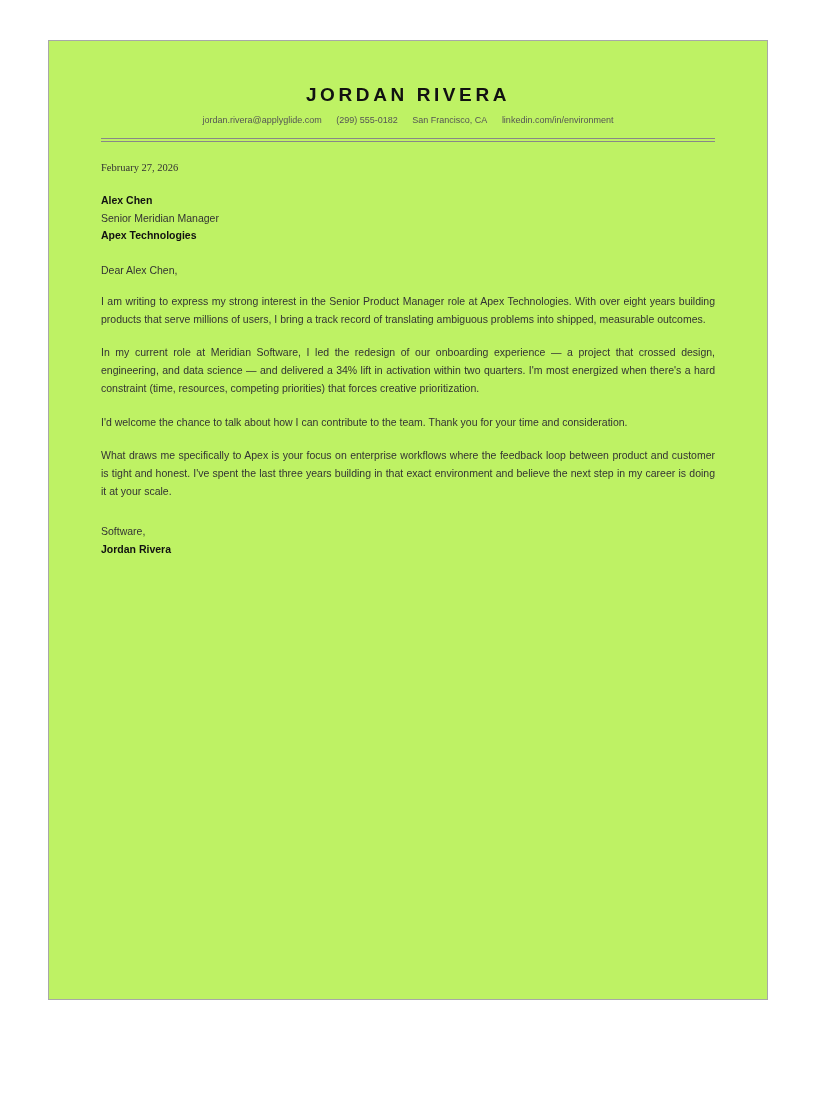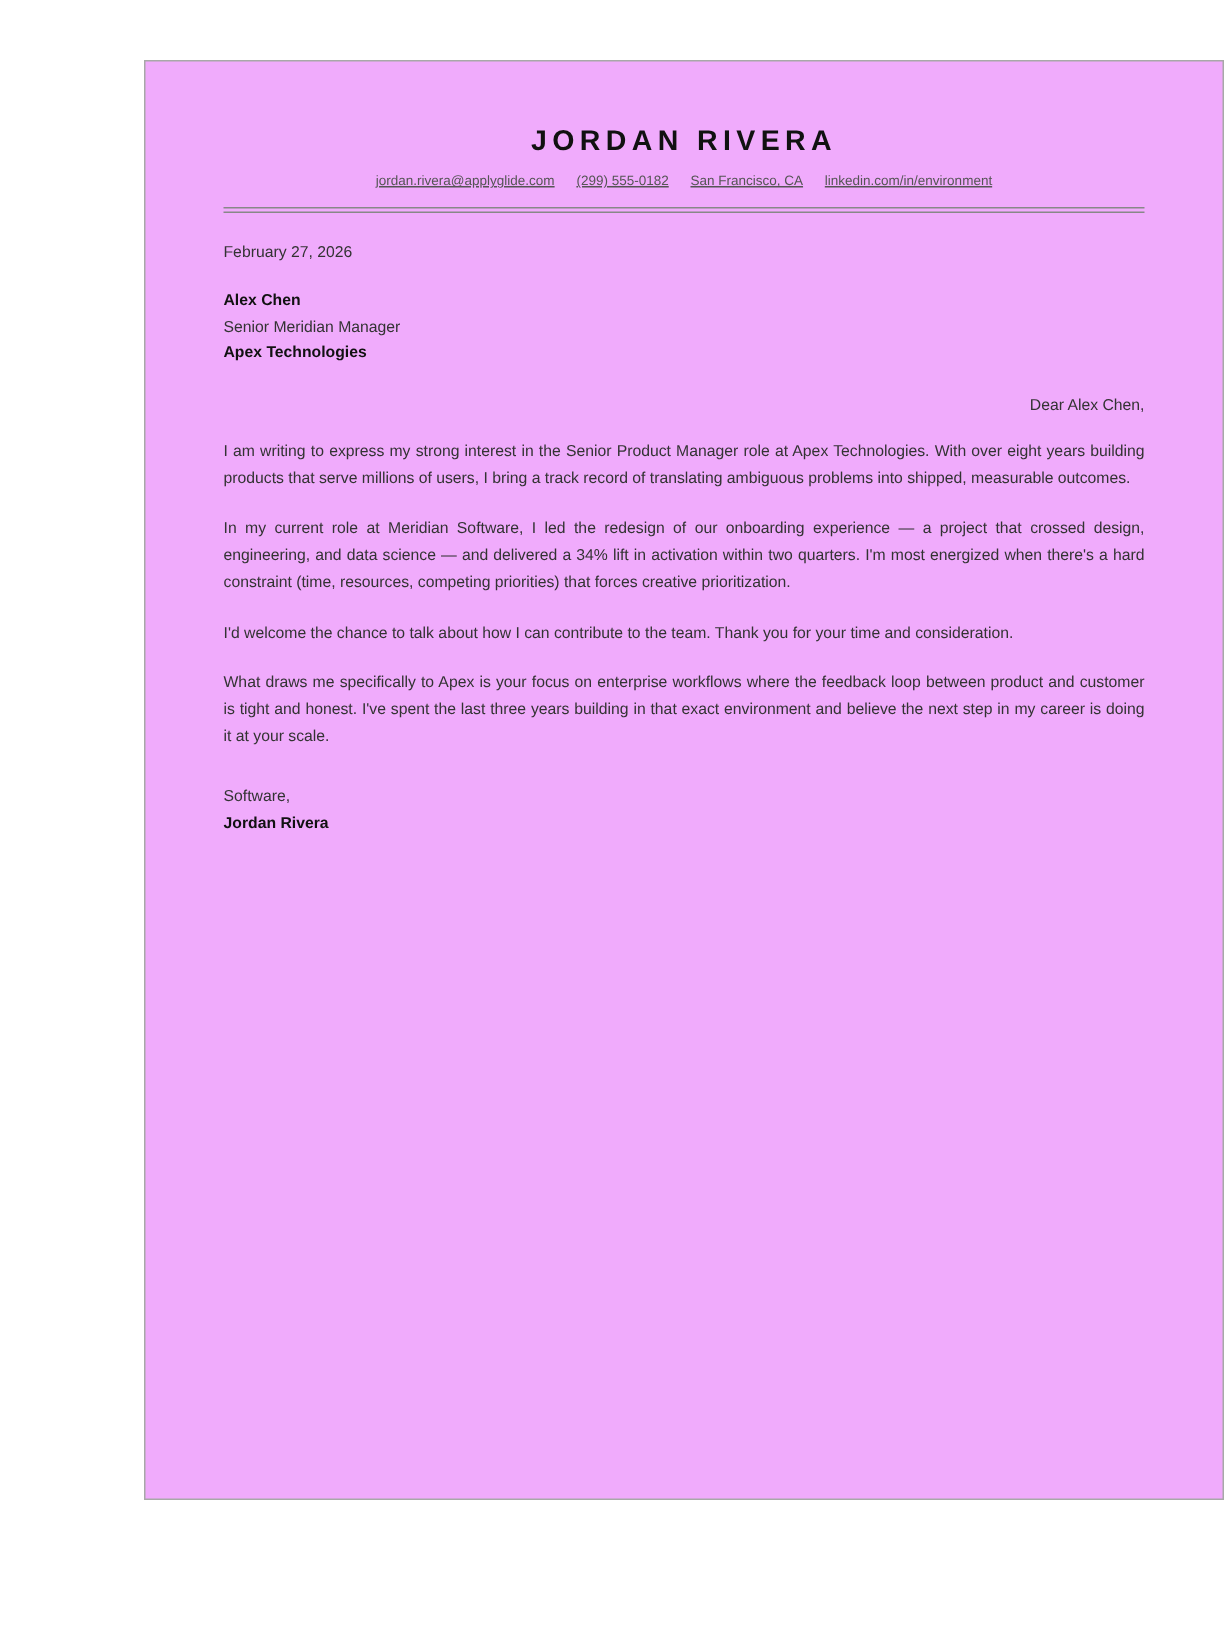--- a/index.html
+++ b/index.html
@@ -14,23 +14,22 @@
       font-family: "Liberation Sans", sans-serif;
       color: #222222;
     }
     .page {
       position: absolute;
       left: 48px;
       top: 40px;
       width: 718px;
       height: 958px;
       border: 1px solid #a8a8a8;
-      background: #f0abfc;
+      background: #bef264;
       box-sizing: content-box;
-      margin-left: 48px;
     }
     .content {
       position: absolute;
       left: 52px;
       top: 0;
       width: 614px;
     }
     .header {
       text-align: center;
       padding-top: 42px;
@@ -44,50 +43,49 @@
       margin: 0;
     }
     .contact {
       margin-top: 7px;
       font-size: 9px;
       color: #555555;
       line-height: 12px;
     }
     .contact span {
       margin: 0 6px;
-      text-decoration: underline;
     }
     .rule {
       margin-top: 12px;
       height: 2px;
       border-top: 1px solid #888888;
       border-bottom: 1px solid #888888;
     }
     .date {
       margin-top: 19px;
       font-size: 10.5px;
       line-height: 14px;
       color: #333333;
+      font-family: Liberation Serif, serif;
     }
     .recipient {
       margin-top: 17px;
       font-size: 10.5px;
       line-height: 17.5px;
       color: #333333;
     }
     .recipient .bold {
       font-weight: bold;
       color: #111111;
     }
     .salutation {
       margin-top: 18px;
       font-size: 10.5px;
       line-height: 14px;
       color: #333333;
-      text-align: right;
     }
     .para {
       margin-top: 15px;
       font-size: 10.5px;
       line-height: 18.2px;
       color: #333333;
       text-align: justify;
     }
     .closing {
       margin-top: 22px;

